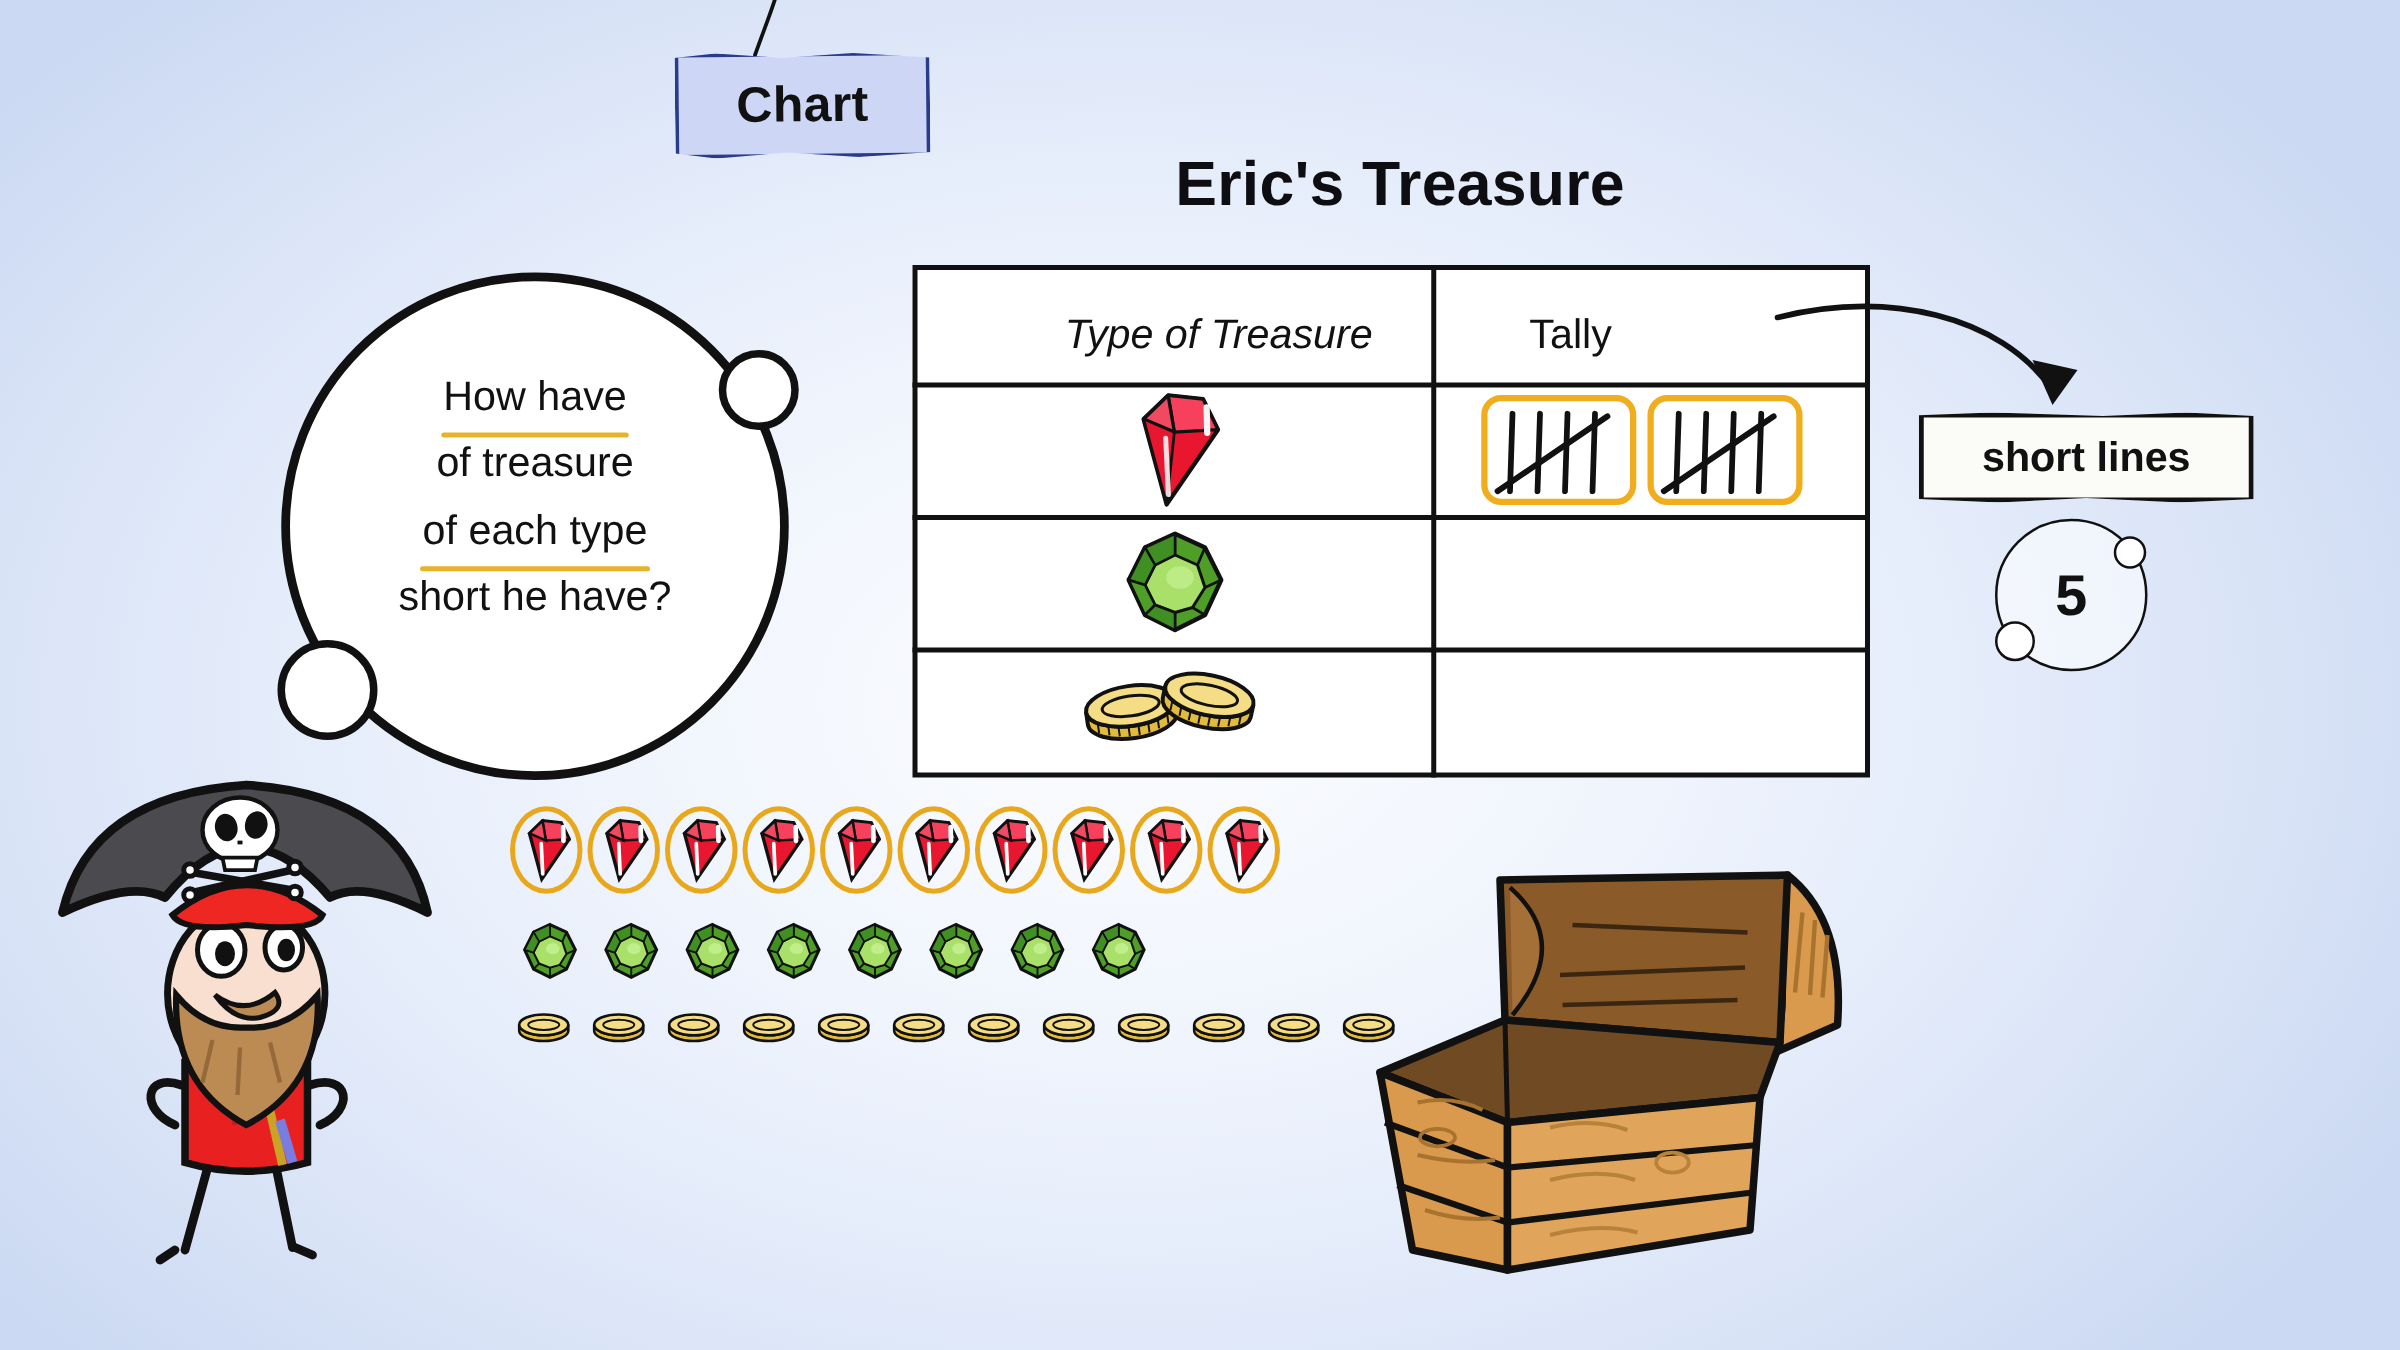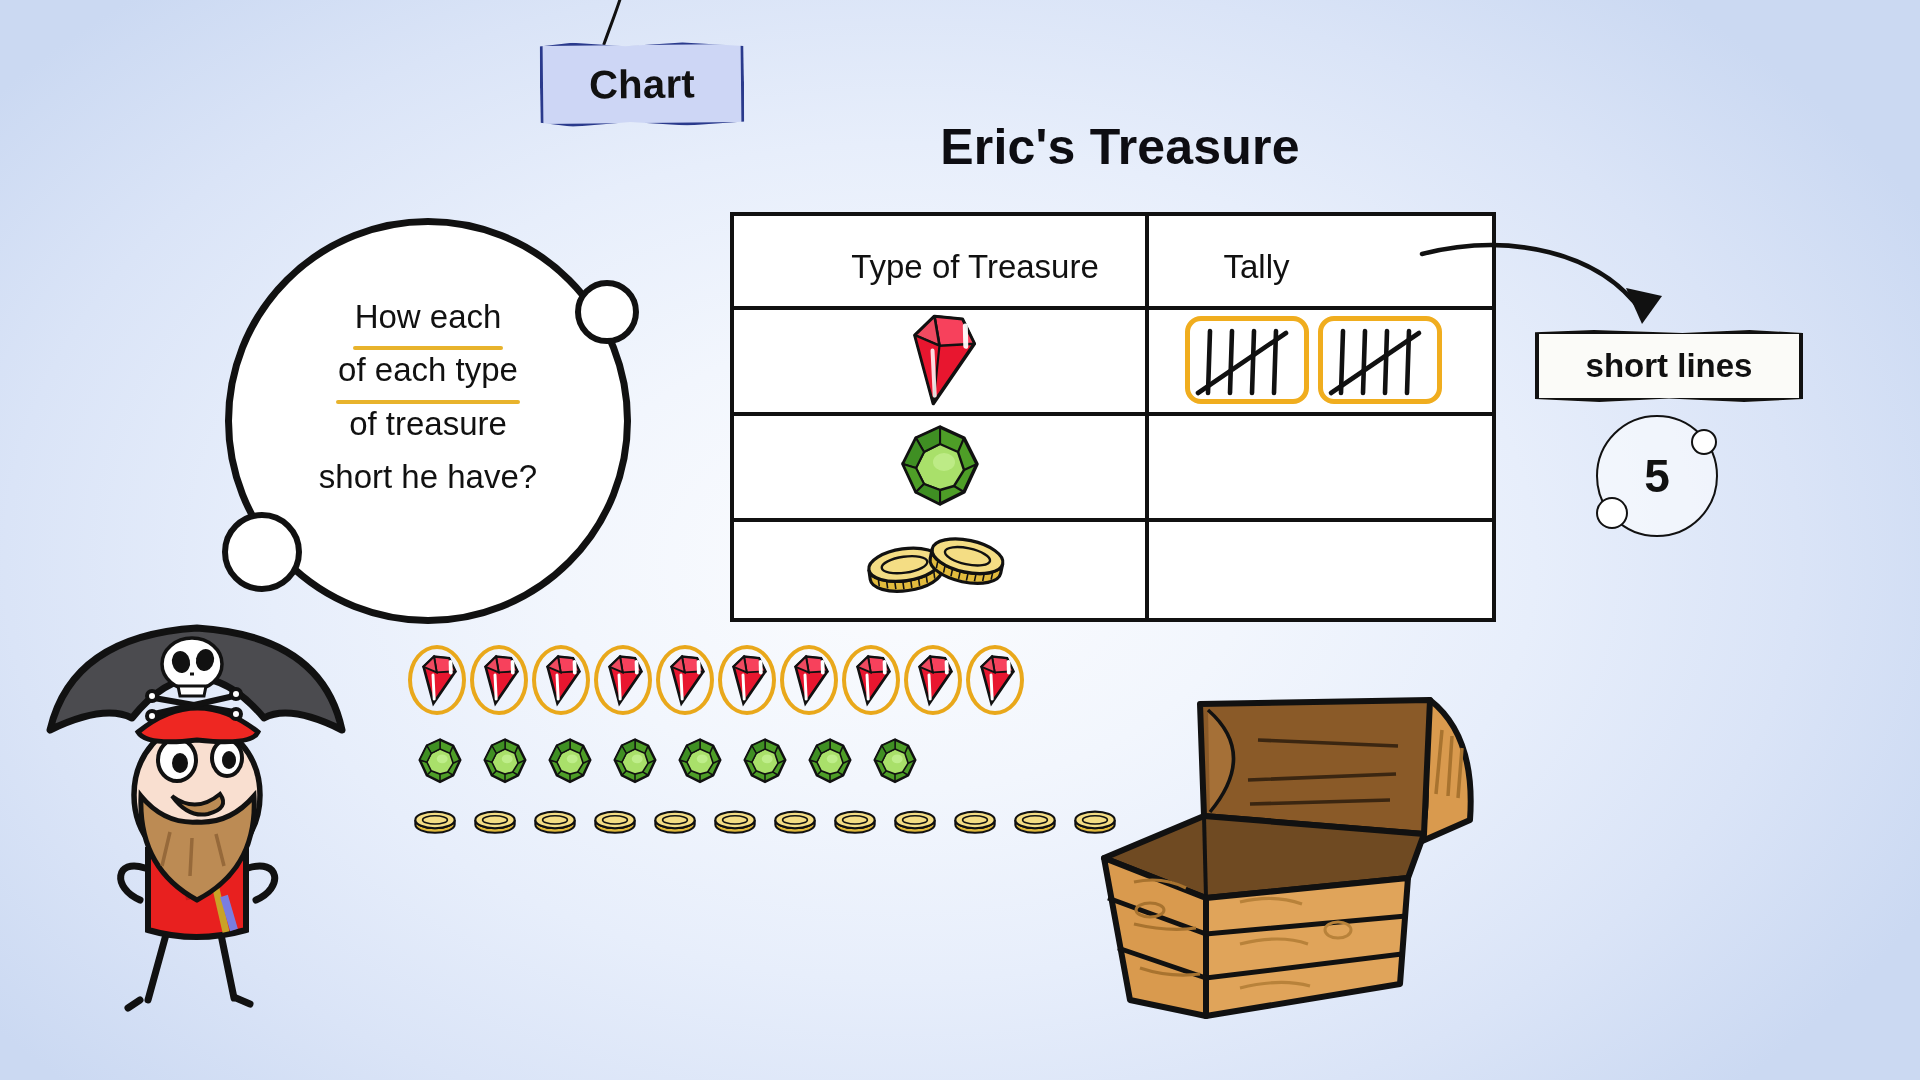--- a/index.html
+++ b/index.html
@@ -41,21 +41,21 @@
     left:730px;top:212px;width:766px;height:410px;
     border:4px solid #111;background:#fff;
     box-sizing:border-box;
   }
   .tcol-div{left:1145px;top:212px;width:4px;height:410px;background:#111;}
   .trow-div{left:730px;width:766px;height:4px;background:#111;}
   .th{
     position:absolute;top:228px;height:78px;display:flex;align-items:center;justify-content:center;
     font-size:33px;font-weight:400;color:#111;
   }
-  #th-type{left:734px;width:482px;}
+  #th-type{left:734px;width:482px;font-style:italic;}
   #th-tally{left:1085px;width:343px;}
 
   .cell-icon{position:absolute;display:flex;align-items:center;justify-content:center;}
 
   
   .tally-group{
     position:absolute;border:5px solid #f0ad1e;border-radius:16px;
     box-sizing:border-box;
   }
 
@@ -187,23 +187,23 @@
         <line x1="8" y1="72" x2="96" y2="12"></line>
       </g>
     </svg>
   </div>
 
   <div id="question-bubble" class="abs"></div>
   <div class="bump" style="left:575px;top:280px;width:52px;height:52px;"></div>
   <div class="bump" style="left:222px;top:512px;width:68px;height:68px;"></div>
 
   <div id="bubble-text" class="abs">
-    <div><span class="ul-gold">How each</span></div>
+    <div><span class="ul-gold">How have</span></div>
+    <div><span>of treasure</span></div>
     <div><span class="ul-gold">of each type</span></div>
-    <div><span>of treasure</span></div>
     <div><span>short he have?</span></div>
   </div>
 
   <svg class="abs" style="left:1420px;top:238px;" width="290" height="110">
     <path d="M2 16 C 90 -6, 180 14, 222 74" stroke="#111" stroke-width="4.5" fill="none" stroke-linecap="round"></path>
     <path d="M222 86 L206 50 L242 58 Z" fill="#111"></path>
   </svg>
 
   <div id="short-lines-label" class="abs">
     <span>short lines</span>

